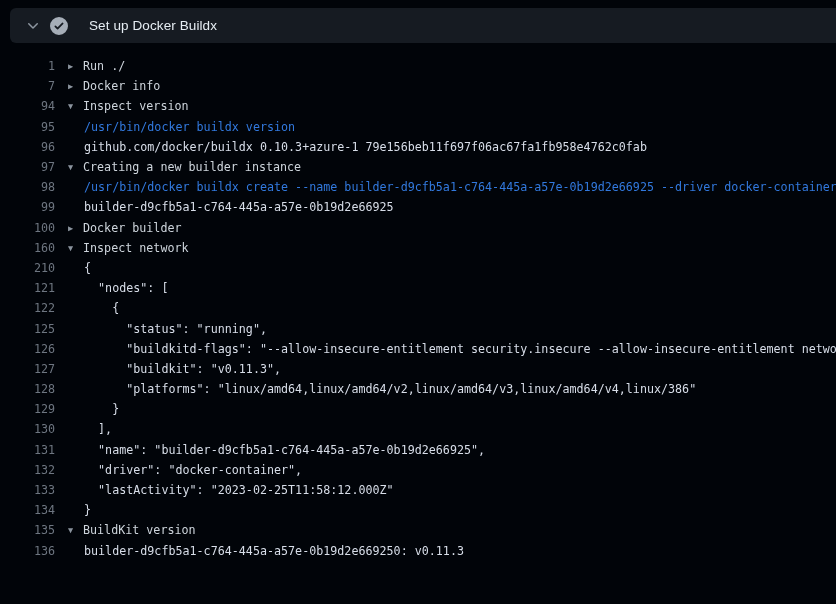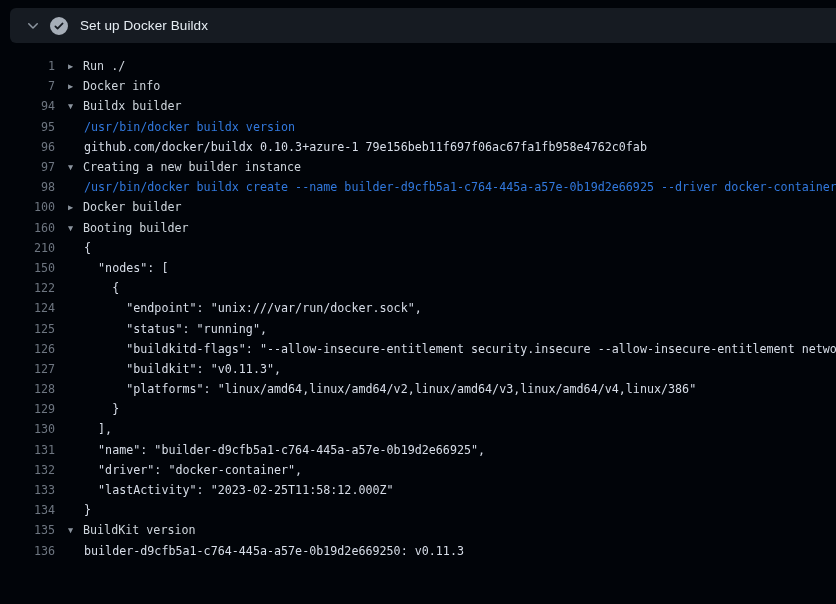--- a/index.html
+++ b/index.html
@@ -32,21 +32,21 @@
     display: flex; align-items: center; justify-content: center;
     color: #8d96a0;
     flex: 0 0 auto;
   }
   .status-icon {
     width: 18px; height: 18px;
     margin-left: 9px;
     flex: 0 0 auto;
   }
   .step-title {
-    margin-left: 12px;
+    margin-left: 21px;
     color: #e6edf3;
     font-size: 13.5px;
     font-weight: 400;
     letter-spacing: 0.1px;
     white-space: nowrap;
   }
 
   
   .log {
     position: absolute;
@@ -107,31 +107,31 @@
       <svg width="18" height="18" viewBox="0 0 16 16" fill="#a6aeb8" aria-hidden="true">
         <path d="M8 16A8 8 0 1 1 8 0a8 8 0 0 1 0 16Zm3.78-9.72a.751.751 0 0 0-.018-1.042.751.751 0 0 0-1.042-.018L6.75 9.19 5.28 7.72a.751.751 0 0 0-1.042.018.751.751 0 0 0-.018 1.042l2 2a.75.75 0 0 0 1.06 0Z"></path>
       </svg>
     </span>
     <span class="step-title">Set up Docker Buildx</span>
   </div>
 
   <div class="log" id="log">
       <div class="row"><span class="num">1</span><span class="gbody"><span class="arrow">▶</span><span class="gtitle">Run ./</span></span></div>
       <div class="row"><span class="num">7</span><span class="gbody"><span class="arrow">▶</span><span class="gtitle">Docker info</span></span></div>
-      <div class="row"><span class="num">94</span><span class="gbody"><span class="arrow">▼</span><span class="gtitle">Buildx builder</span></span></div>
+      <div class="row"><span class="num">94</span><span class="gbody"><span class="arrow">▼</span><span class="gtitle">Inspect version</span></span></div>
       <div class="row"><span class="num">95</span><span class="tbody command">/usr/bin/docker buildx version</span></div>
       <div class="row"><span class="num">96</span><span class="tbody output">github.com/docker/buildx 0.10.3+azure-1 79e156beb11f697f06ac67fa1fb958e4762c0fab</span></div>
       <div class="row"><span class="num">97</span><span class="gbody"><span class="arrow">▼</span><span class="gtitle">Creating a new builder instance</span></span></div>
       <div class="row"><span class="num">98</span><span class="tbody command">/usr/bin/docker buildx create --name builder-d9cfb5a1-c764-445a-a57e-0b19d2e66925 --driver docker-container</span></div>
+      <div class="row"><span class="num">99</span><span class="tbody output">builder-d9cfb5a1-c764-445a-a57e-0b19d2e66925</span></div>
       <div class="row"><span class="num">100</span><span class="gbody"><span class="arrow">▶</span><span class="gtitle">Docker builder</span></span></div>
-      <div class="row"><span class="num">160</span><span class="gbody"><span class="arrow">▼</span><span class="gtitle">Booting builder</span></span></div>
+      <div class="row"><span class="num">160</span><span class="gbody"><span class="arrow">▼</span><span class="gtitle">Inspect network</span></span></div>
       <div class="row"><span class="num">210</span><span class="tbody output">{</span></div>
-      <div class="row"><span class="num">150</span><span class="tbody output">  "nodes": [</span></div>
+      <div class="row"><span class="num">121</span><span class="tbody output">  "nodes": [</span></div>
       <div class="row"><span class="num">122</span><span class="tbody output">    {</span></div>
-      <div class="row"><span class="num">124</span><span class="tbody output">      "endpoint": "unix:///var/run/docker.sock",</span></div>
       <div class="row"><span class="num">125</span><span class="tbody output">      "status": "running",</span></div>
       <div class="row"><span class="num">126</span><span class="tbody output">      "buildkitd-flags": "--allow-insecure-entitlement security.insecure --allow-insecure-entitlement network</span></div>
       <div class="row"><span class="num">127</span><span class="tbody output">      "buildkit": "v0.11.3",</span></div>
       <div class="row"><span class="num">128</span><span class="tbody output">      "platforms": "linux/amd64,linux/amd64/v2,linux/amd64/v3,linux/amd64/v4,linux/386"</span></div>
       <div class="row"><span class="num">129</span><span class="tbody output">    }</span></div>
       <div class="row"><span class="num">130</span><span class="tbody output">  ],</span></div>
       <div class="row"><span class="num">131</span><span class="tbody output">  "name": "builder-d9cfb5a1-c764-445a-a57e-0b19d2e66925",</span></div>
       <div class="row"><span class="num">132</span><span class="tbody output">  "driver": "docker-container",</span></div>
       <div class="row"><span class="num">133</span><span class="tbody output">  "lastActivity": "2023-02-25T11:58:12.000Z"</span></div>
       <div class="row"><span class="num">134</span><span class="tbody output">}</span></div>

